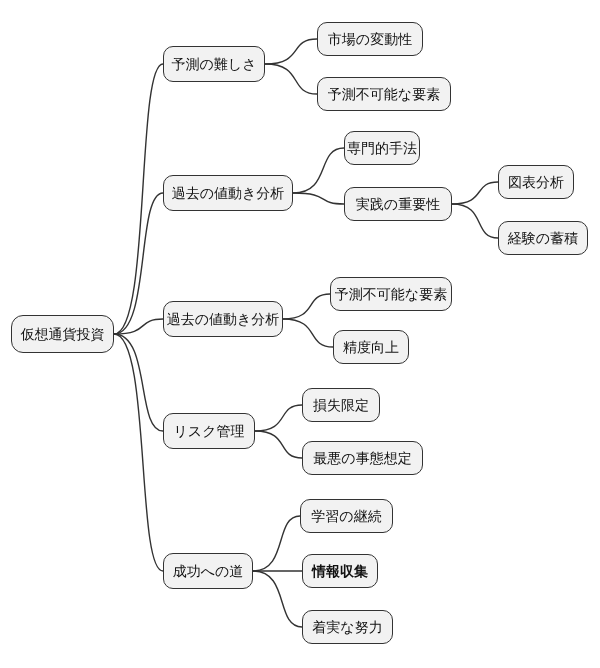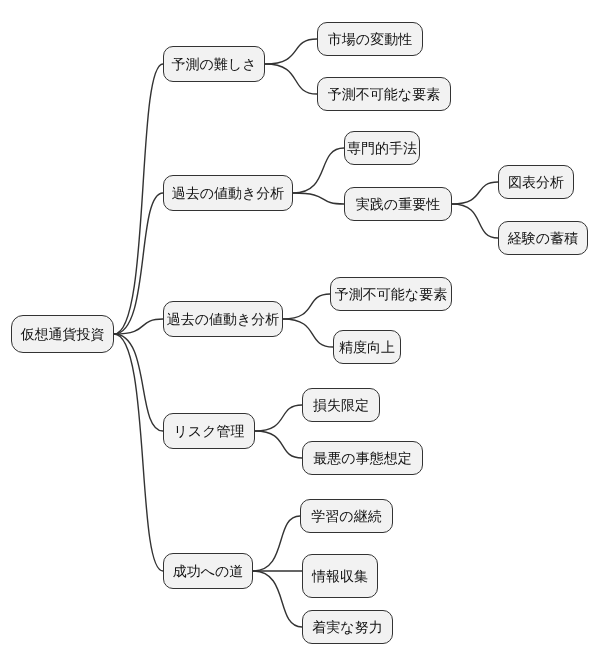--- a/index.html
+++ b/index.html
@@ -107,32 +107,32 @@
       </div>
       <div class="node" style="left: 498px; top: 165px; width: 76px; height: 34px;">
         <span class="node-label">図表分析</span>
       </div>
       <div class="node" style="left: 498px; top: 221px; width: 90px; height: 34px;">
         <span class="node-label">経験の蓄積</span>
       </div>
       <div class="node" style="left: 330px; top: 277px; width: 122px; height: 34px;">
         <span class="node-label">予測不可能な要素</span>
       </div>
-      <div class="node" style="left: 333px; top: 330px; width: 68px; height: 34px;">
+      <div class="node" style="left: 333px; top: 330px; width: 76px; height: 34px;">
         <span class="node-label">精度向上</span>
       </div>
       <div class="node" style="left: 302px; top: 388px; width: 78px; height: 34px;">
         <span class="node-label">損失限定</span>
       </div>
       <div class="node" style="left: 302px; top: 441px; width: 121px; height: 34px;">
         <span class="node-label">最悪の事態想定</span>
       </div>
       <div class="node" style="left: 300px; top: 499px; width: 93px; height: 34px;">
         <span class="node-label">学習の継続</span>
       </div>
-      <div class="node" style="left: 302px; top: 554px; width: 76px; height: 44px;">
+      <div class="node" style="left: 302px; top: 554px; width: 76px; height: 34px; font-weight: bold;">
         <span class="node-label">情報収集</span>
       </div>
       <div class="node" style="left: 302px; top: 610px; width: 91px; height: 34px;">
         <span class="node-label">着実な努力</span>
       </div>
     </div>
 </div>
 
 </body></html>

